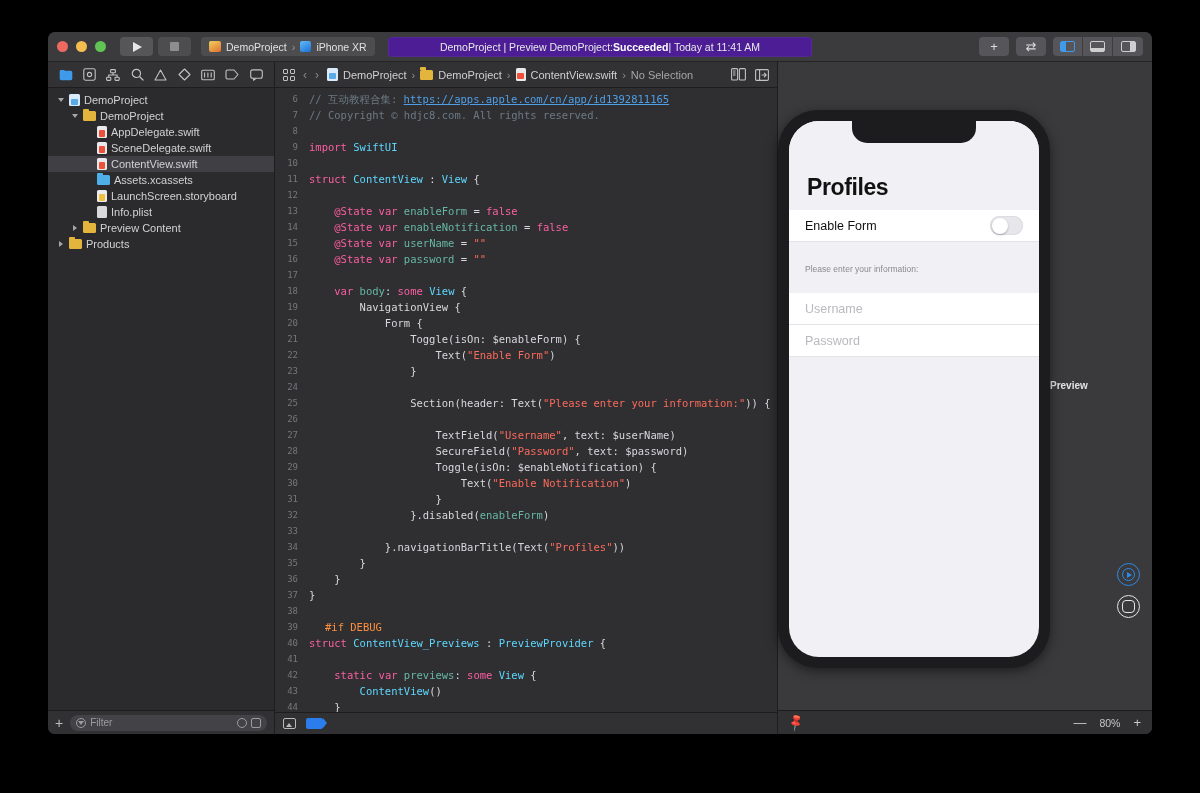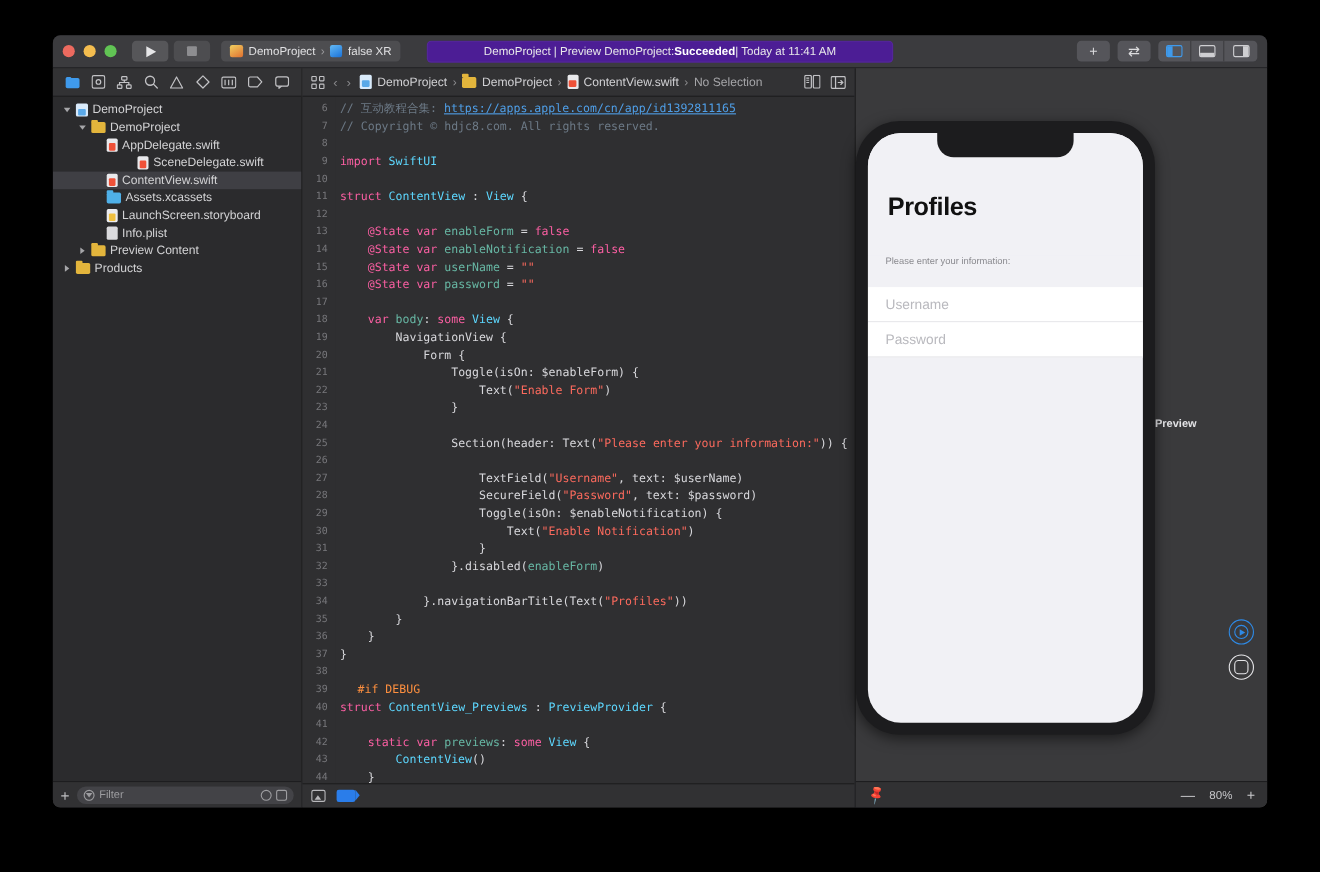--- a/index.html
+++ b/index.html
@@ -386,21 +386,21 @@
         <div class="play-tri"></div>
       </div>
       <div class="tbtn stop">
         <div class="stop-sq"></div>
       </div>
       <div class="scheme">
         <span class="app-ic"></span>
         <span>DemoProject</span>
         <span class="sep">›</span>
         <span class="dev-ic"></span>
-        <span>false XR</span>
+        <span>iPhone XR</span>
       </div>
 
       <div class="status-bar">
         <span>DemoProject | Preview DemoProject: </span>
           <b>Succeeded</b>
           <span> | Today at 11:41 AM</span>
       </div>
 
       <div class="toolbar-right">
         <div class="sqbtn">+</div>
@@ -491,21 +491,21 @@
                 <i></i>
               </span>
               <span class="ic folder"></span>
               <span>DemoProject</span>
             </div>
             <div class="row" style="padding-left: 36px;">
               <span class="tri"></span>
               <span class="ic swiftfile"></span>
               <span>AppDelegate.swift</span>
             </div>
-            <div class="row" style="padding-left: 36px; justify-content: center;">
+            <div class="row" style="padding-left: 36px;">
               <span class="tri"></span>
               <span class="ic swiftfile"></span>
               <span>SceneDelegate.swift</span>
             </div>
             <div class="row selected" style="padding-left: 36px;">
               <span class="tri"></span>
               <span class="ic swiftfile"></span>
               <span>ContentView.swift</span>
             </div>
             <div class="row" style="padding-left: 36px;">
@@ -641,20 +641,26 @@
         </div>
       </div>
 
       <div class="canvas">
         <div class="canvas-area">
           <div class="phone">
             <div class="screen">
               <div class="notch"></div>
               <div class="nav-title">Profiles</div>
 
+              <div class="list-cell">
+                <span>Enable Form</span>
+                <span class="toggle">
+                    <span class="knob"></span>
+                  </span>
+              </div>
 
               <div class="sect-gap"></div>
               <div class="sect-head">Please enter your information:</div>
 
               <div class="list-cell">
                 <span class="ph">Username</span>
               </div>
               <div class="list-cell">
                 <span class="ph">Password</span>
               </div>

